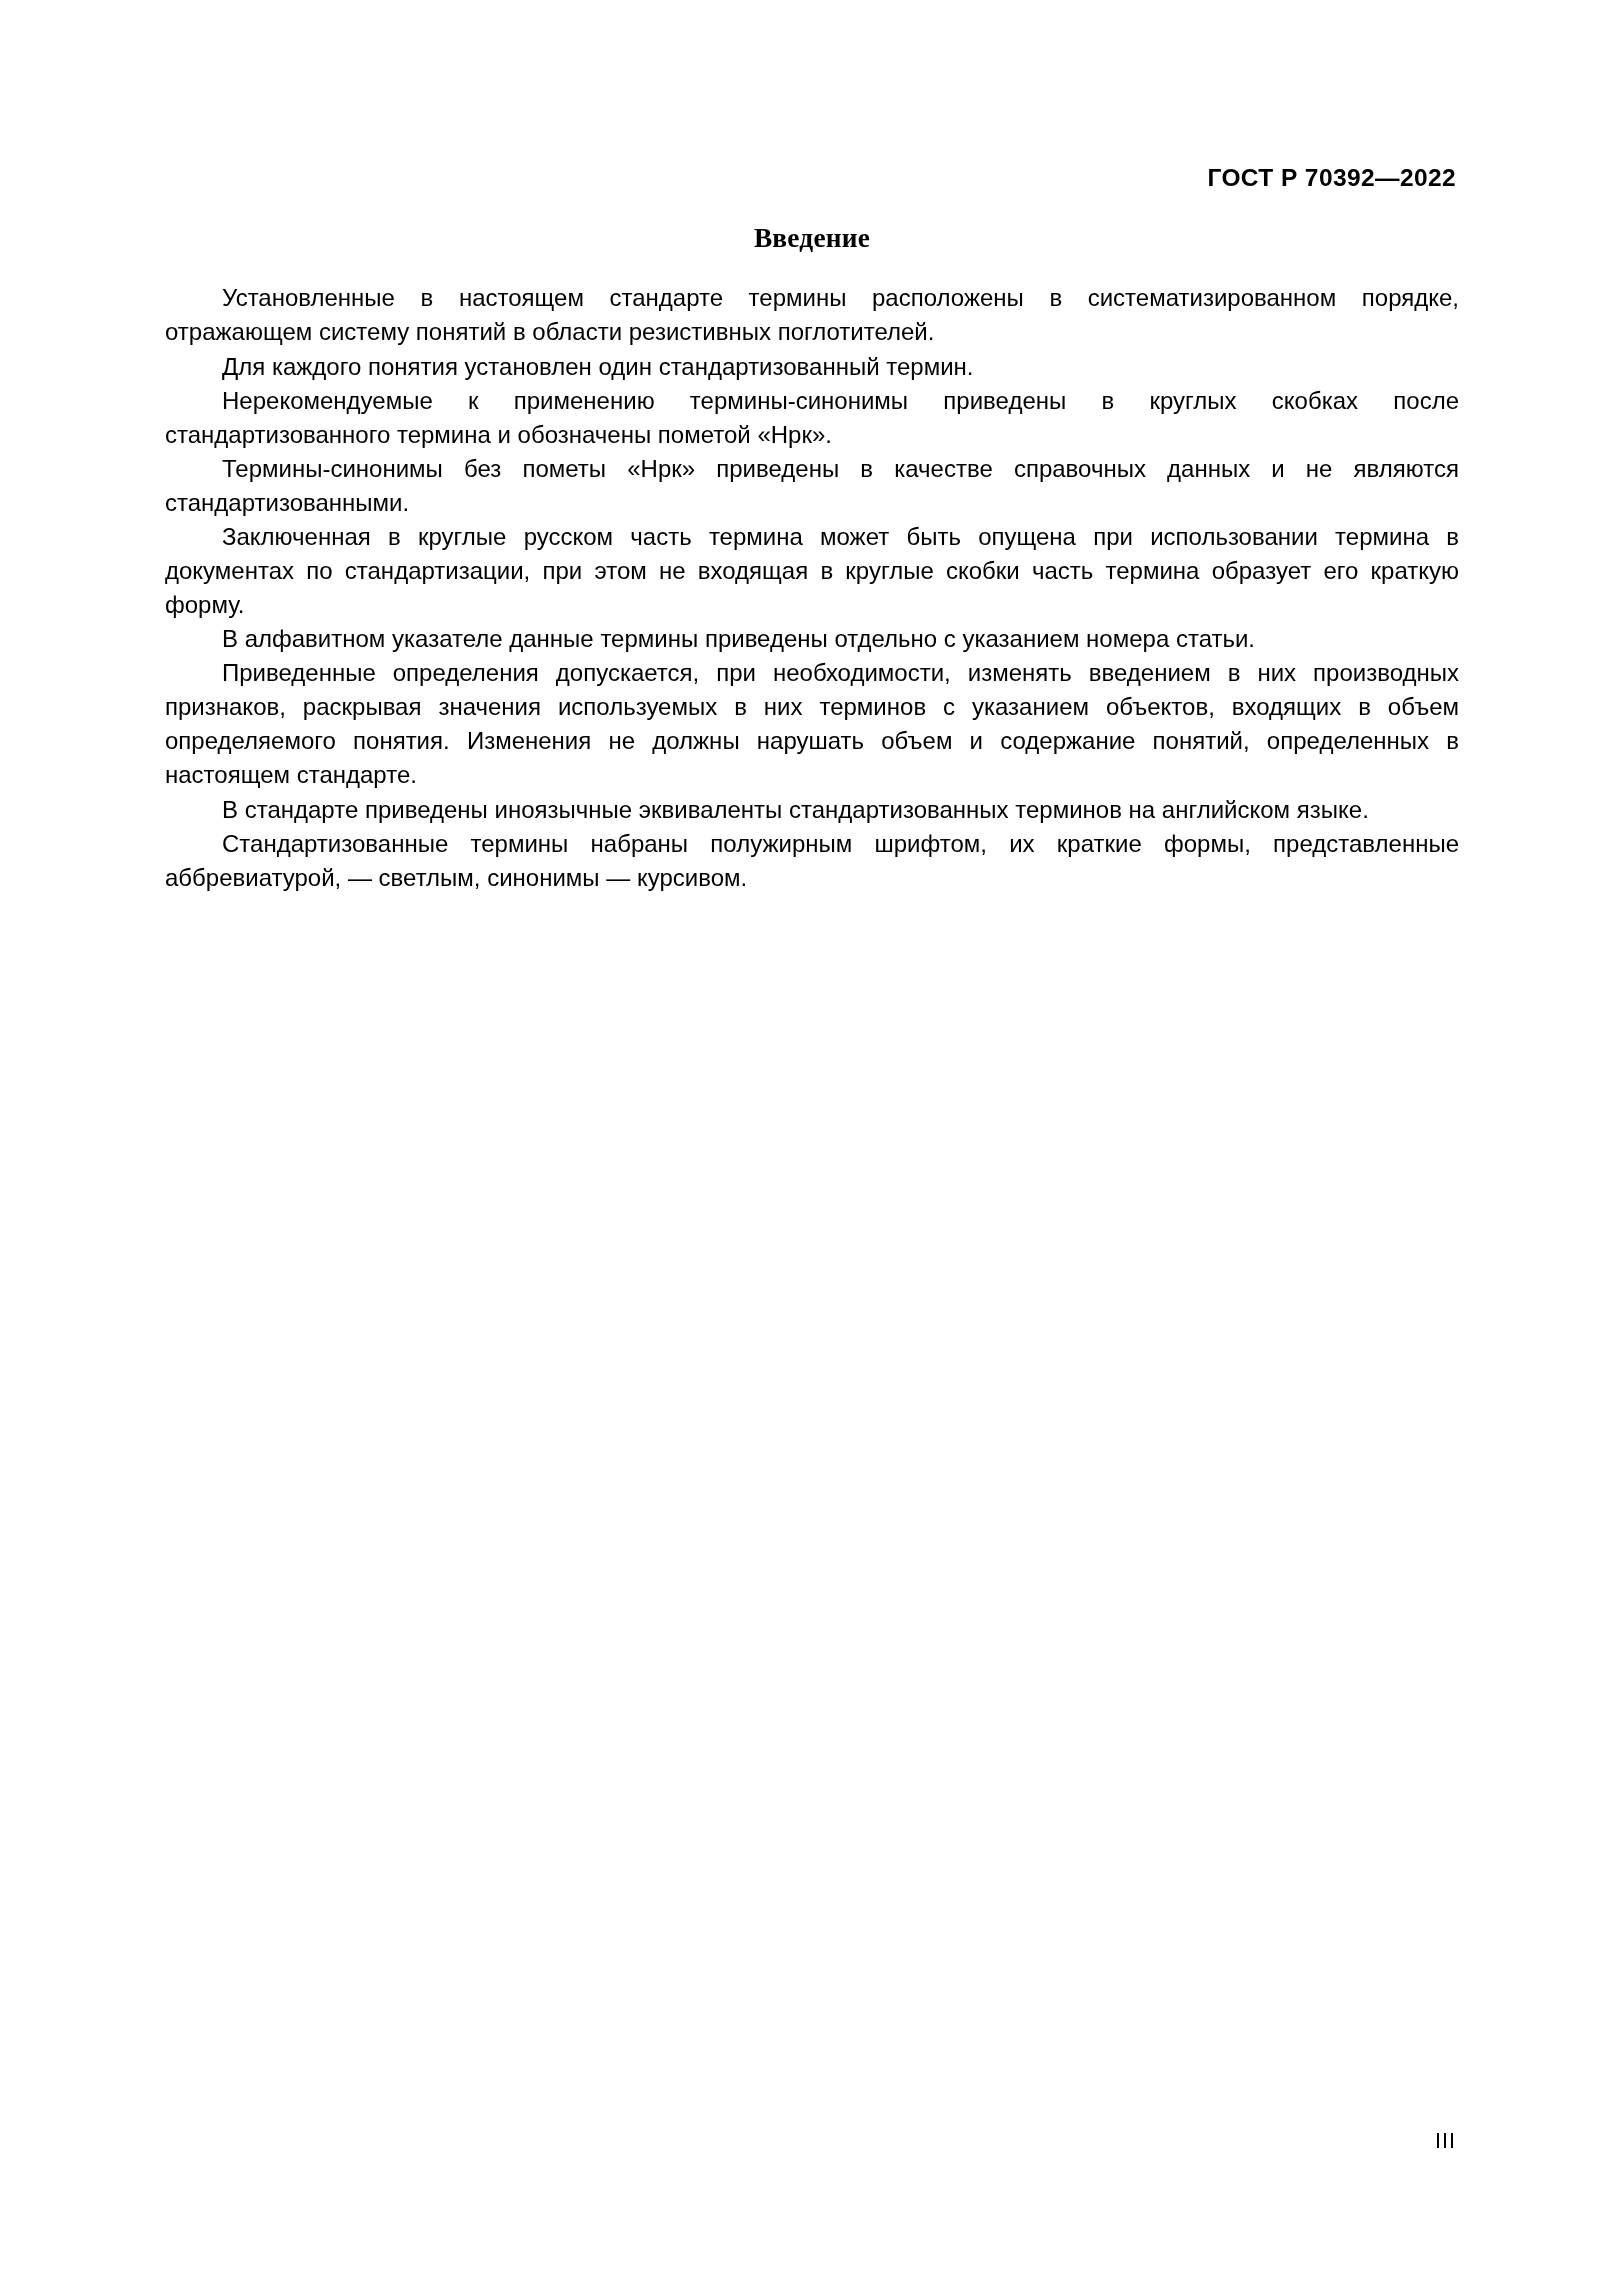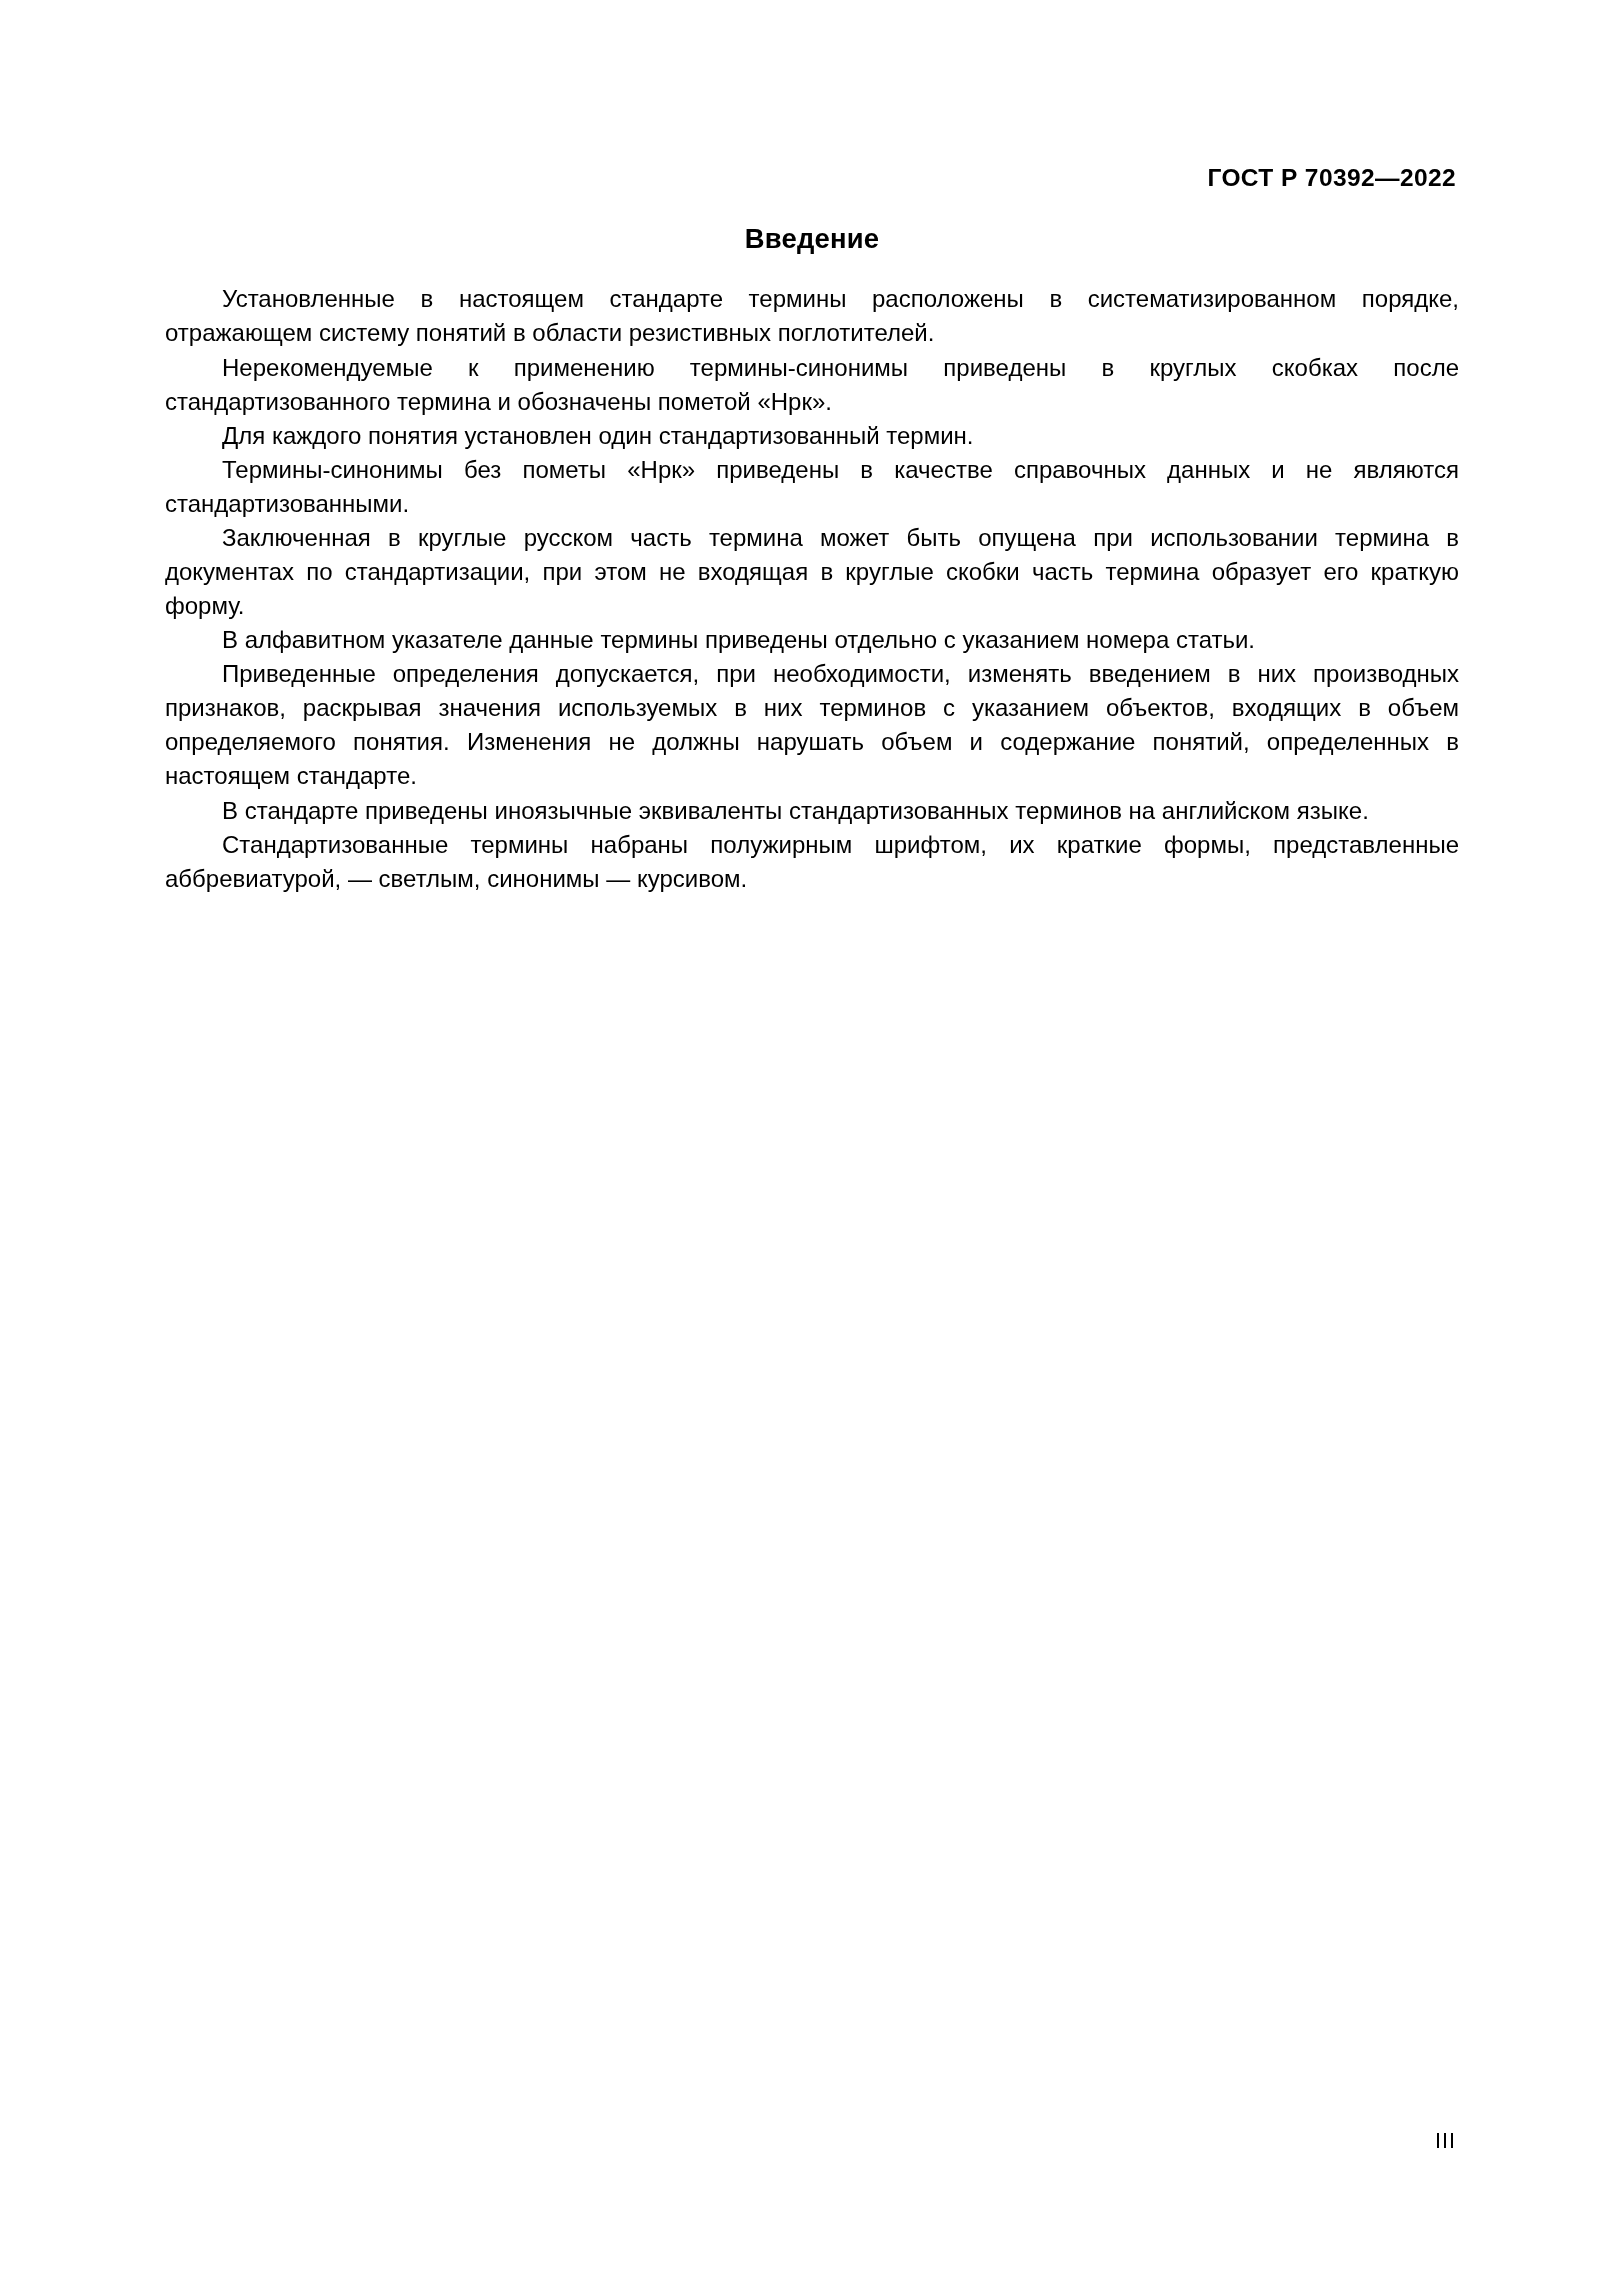--- a/index.html
+++ b/index.html
@@ -34,20 +34,21 @@
     top: 211px;
     left: 165px;
     width: 1294px;
   }
   .doc-title {
     text-align: center;
     font-size: 27.4px;
     font-weight: bold;
     margin: 0 0 27.4px 0;
     letter-spacing: 0.2px;
+    font-family: Liberation Serif, serif;
   }
   p.para {
     margin: 0;
     font-size: 24px;
     line-height: 1.42;
     text-align: justify;
     text-indent: 57px;
     hyphens: manual;
   }
   .footer-page {
@@ -63,22 +64,22 @@
 
 <div class="page">
 
   <div class="header">ГОСТ Р 70392—2022</div>
 
   <div class="content">
 
     <h1 class="doc-title">Введение</h1>
 
     <p class="para">Установленные в настоящем стандарте термины расположены в систематизированном порядке, отражающем систему понятий в области резистивных поглотителей.</p>
+    <p class="para">Для каждого понятия установлен один стандартизованный термин.</p>
     <p class="para">Нерекомендуемые к применению термины-синонимы приведены в круглых скобках после стандартизованного термина и обозначены пометой «Нрк».</p>
-    <p class="para">Для каждого понятия установлен один стандартизованный термин.</p>
     <p class="para">Термины-синонимы без пометы «Нрк» приведены в качестве справочных данных и не являются стандартизованными.</p>
     <p class="para">Заключенная в круглые русском часть термина может быть опущена при использовании термина в документах по стандартизации, при этом не входящая в круглые скобки часть термина образует его краткую форму.</p>
     <p class="para">В алфавитном указателе данные термины приведены отдельно с указанием номера статьи.</p>
     <p class="para">Приведенные определения допускается, при необходимости, изменять введением в них производных признаков, раскрывая значения используемых в них терминов с указанием объектов, входящих в объем определяемого понятия. Изменения не должны нарушать объем и содержание понятий, определенных в настоящем стандарте.</p>
     <p class="para">В стандарте приведены иноязычные эквиваленты стандартизованных терминов на английском языке.</p>
     <p class="para">Стандартизованные термины набраны полужирным шрифтом, их краткие формы, представленные аббревиатурой, — светлым, синонимы — курсивом.</p>
 
   </div>
 
   <div class="footer-page">III</div>

